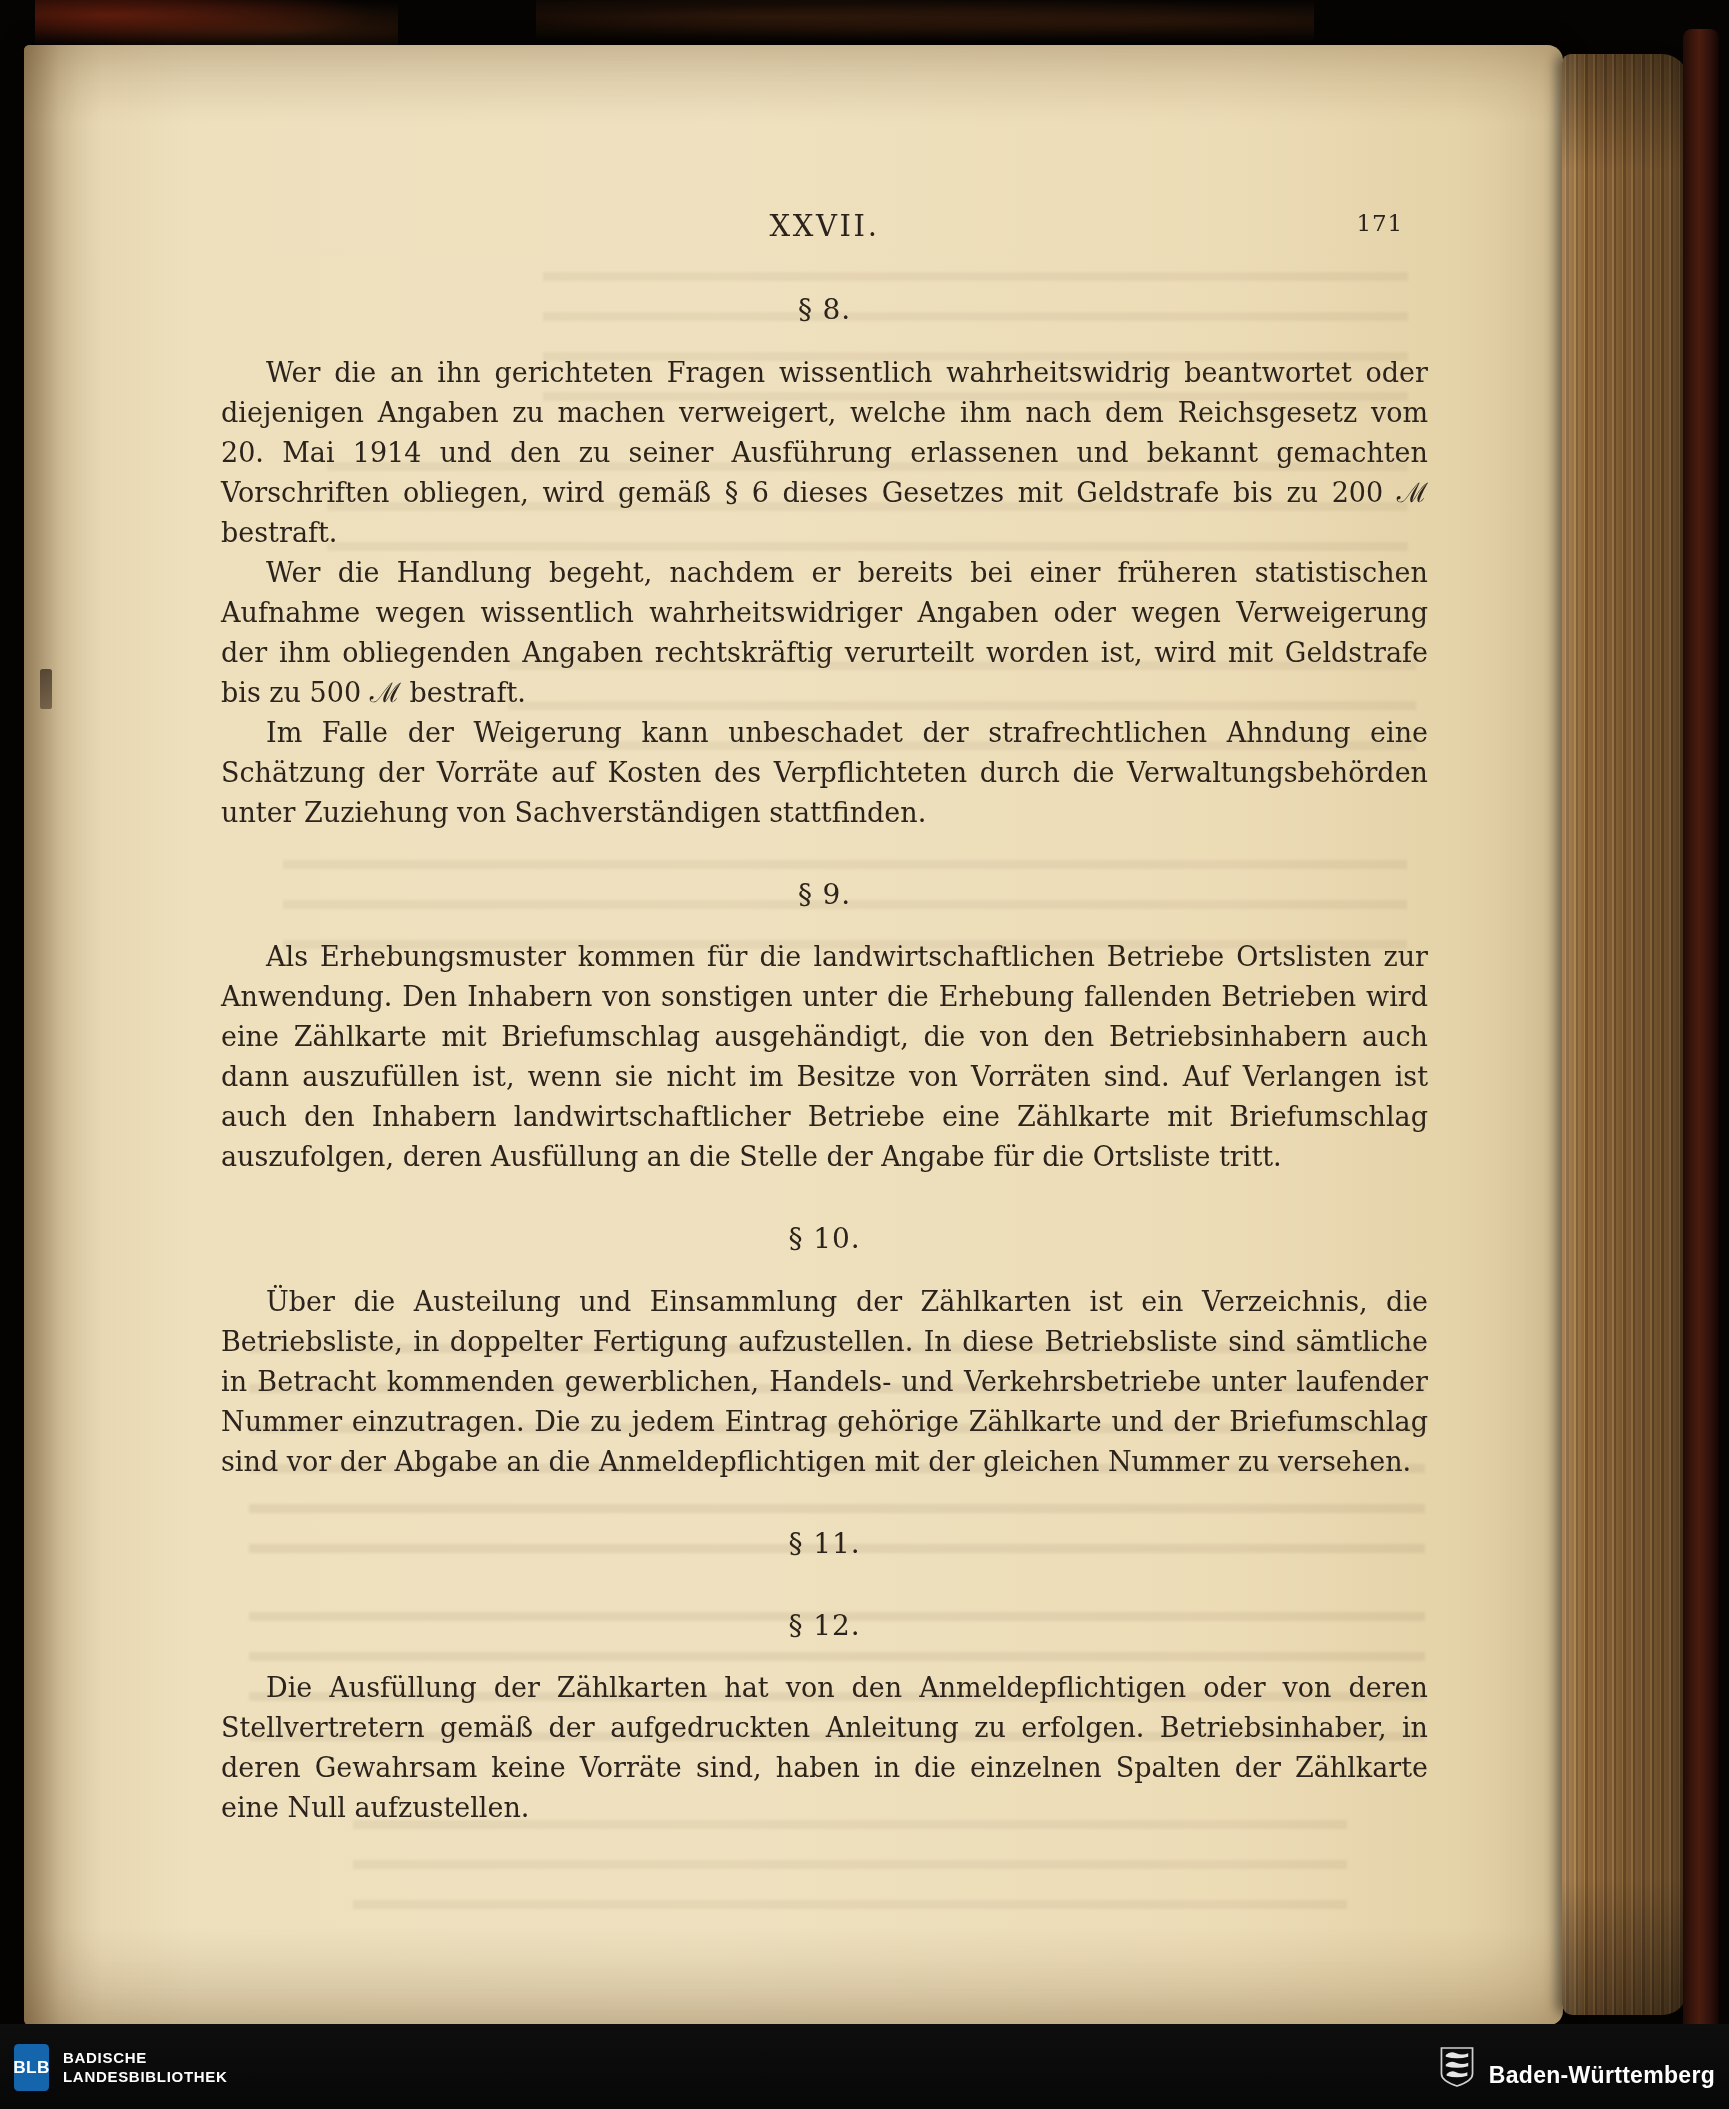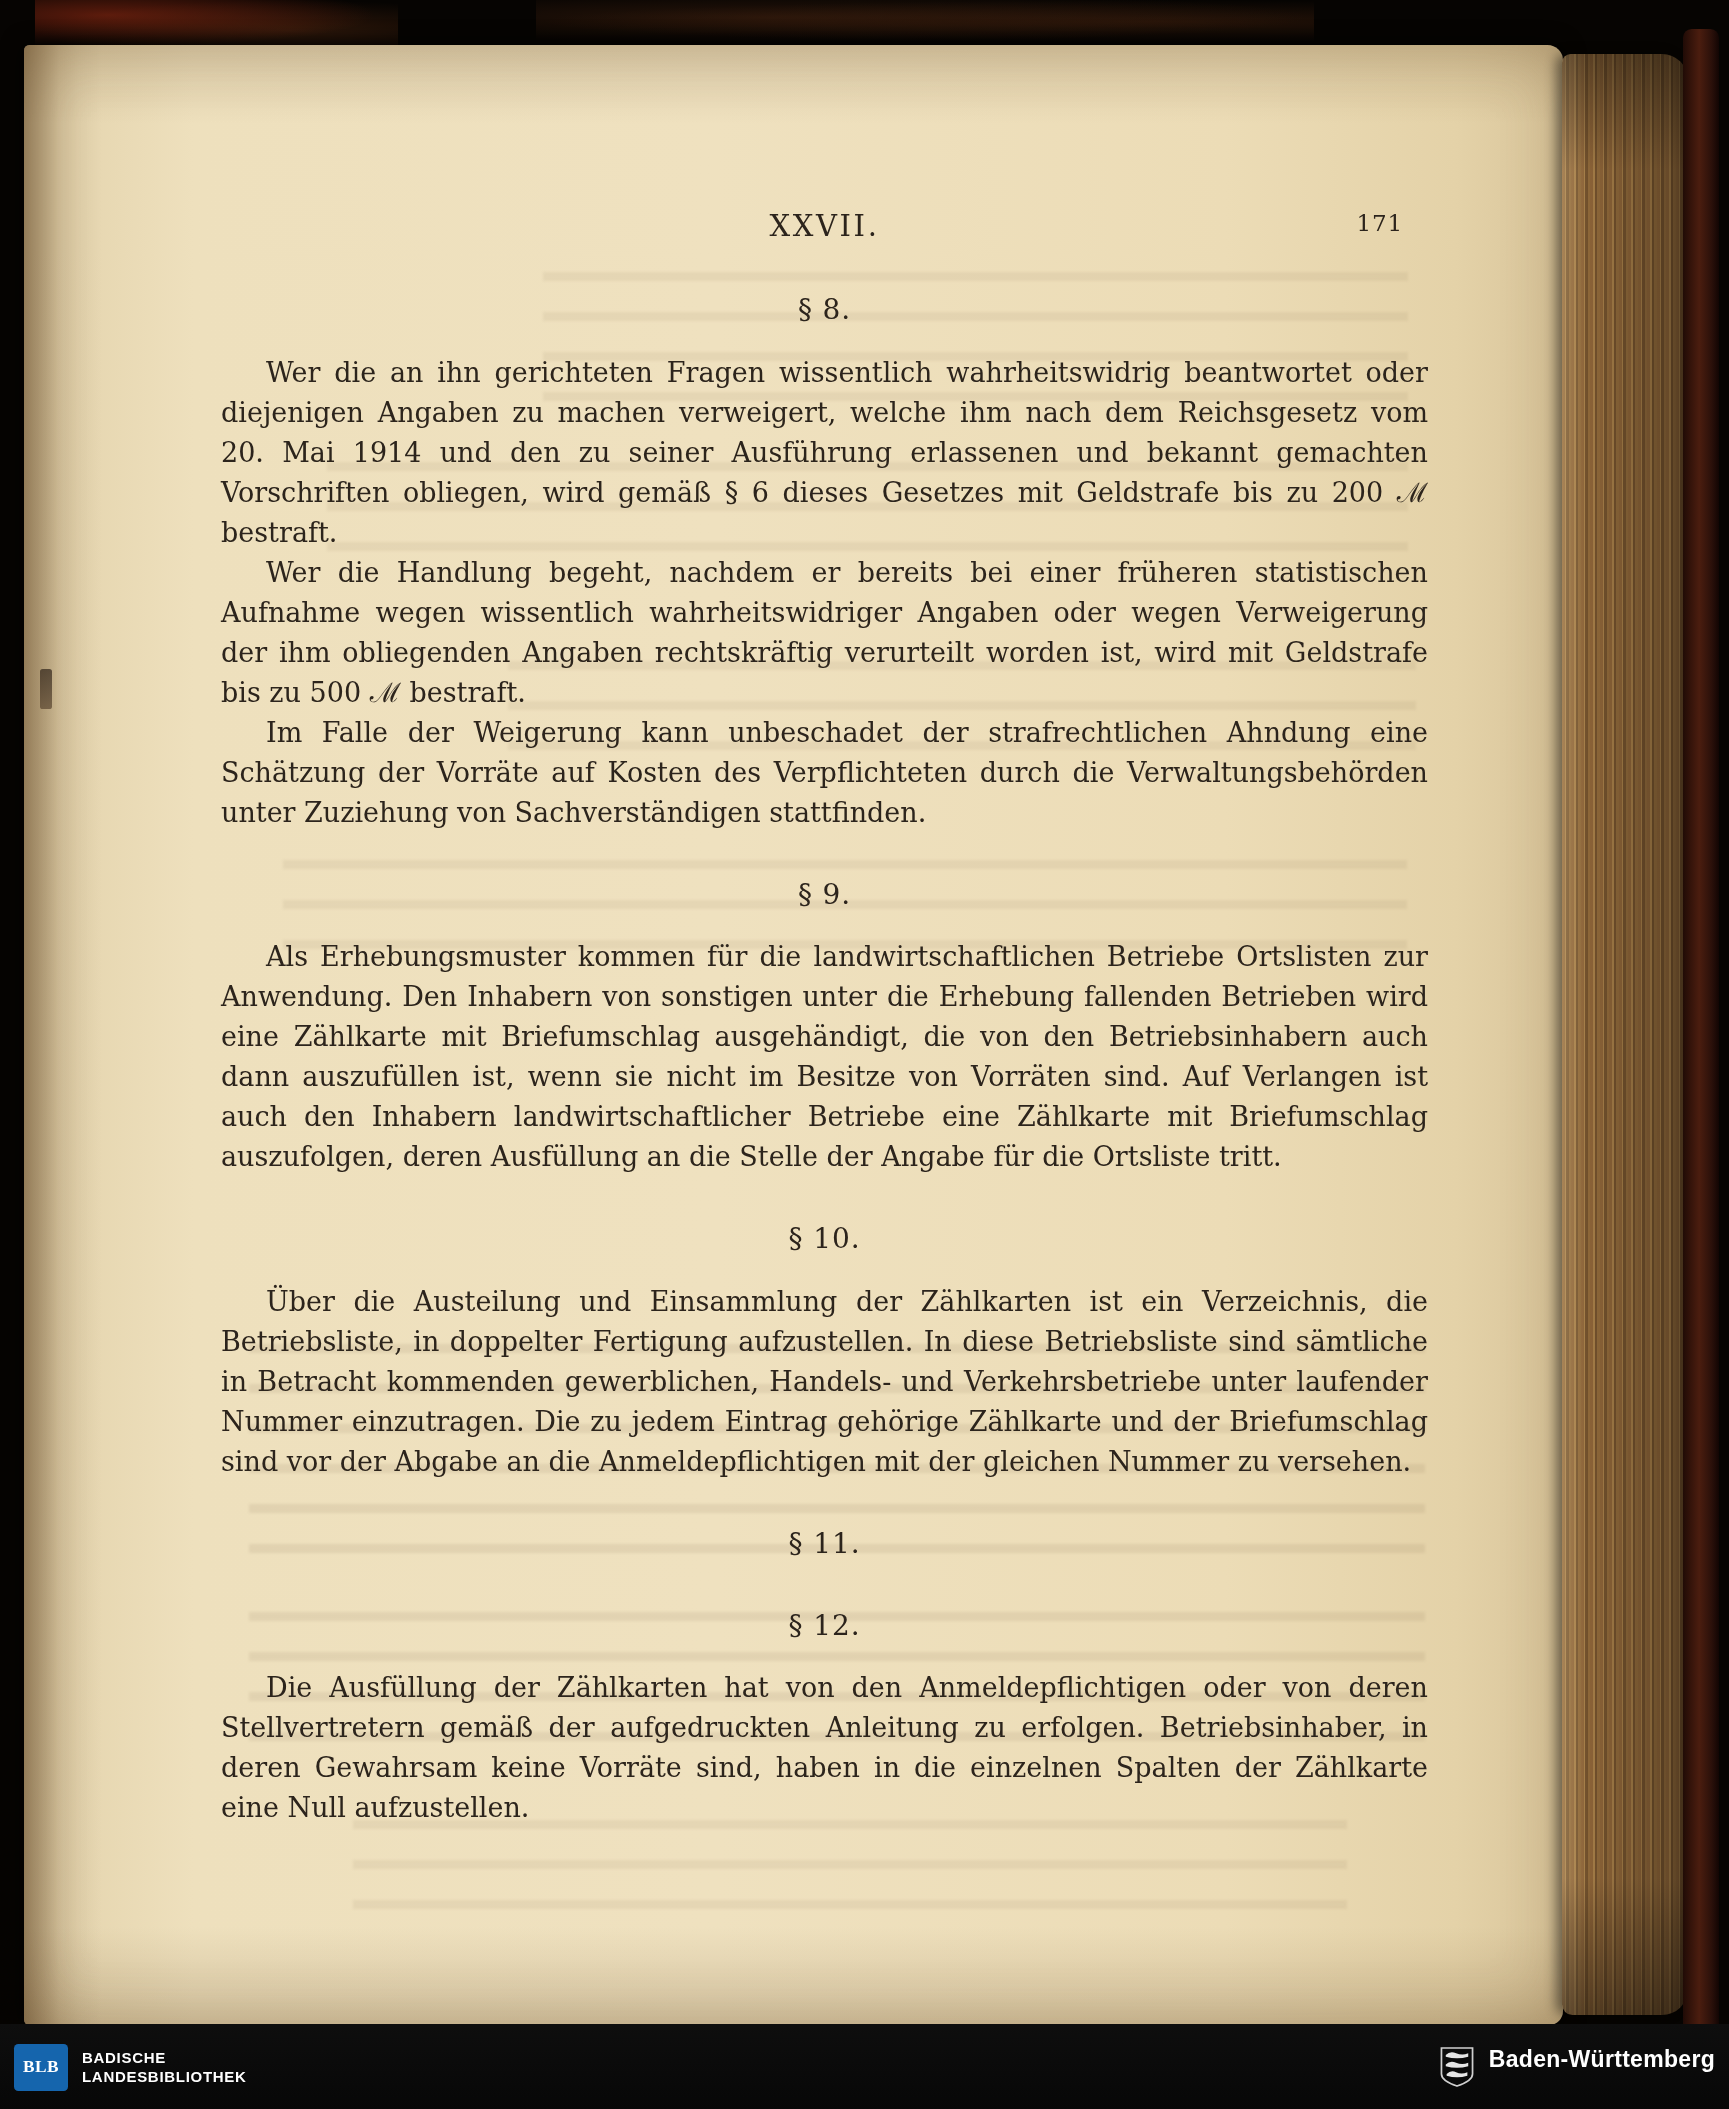--- a/index.html
+++ b/index.html
@@ -98,29 +98,29 @@
   
   .footer {
     position: absolute; left: 0; bottom: 0; width: 100%; height: 86px;
     background: linear-gradient(180deg, #0e0e0e, #070707);
     display: flex; align-items: center; justify-content: space-between;
     padding: 0 14px; box-sizing: border-box;
     font-family: "Liberation Sans", sans-serif;
   }
   .footer-left { display: flex; align-items: center; gap: 14px; }
   .blb-logo {
-    width: 54px; height: 47px; background: #1565ad; border-radius: 4.3px;
+    width: 35px; height: 47px; background: #1565ad; border-radius: 4.3px;
     color: #ffffff; font-weight: bold; font-size: 17.3px; letter-spacing: 0.4px;
-    display: flex; align-items: center; justify-content: center; font-family: Liberation Serif, serif;
+    display: flex; align-items: center; justify-content: center;
   }
   .lib-name {
     color: #ffffff; font-weight: bold; font-size: 15px; line-height: 1.3;
     letter-spacing: 0.7px;
   }
-  .footer-right { display: flex; align-items: flex-start; gap: 12px; }
+  .footer-right { display: flex; align-items: flex-end; gap: 12px; }
   .bw-logo { width: 40px; height: 43px; display: flex; align-items: center; justify-content: center; }
   .region { color: #ffffff; font-weight: bold; font-size: 23px; letter-spacing: 0.3px; }
 </style>
 </head>
 <body>
 
 <div class="top-glint"></div>
 <div class="top-glint2"></div>
 
 <div class="page">

